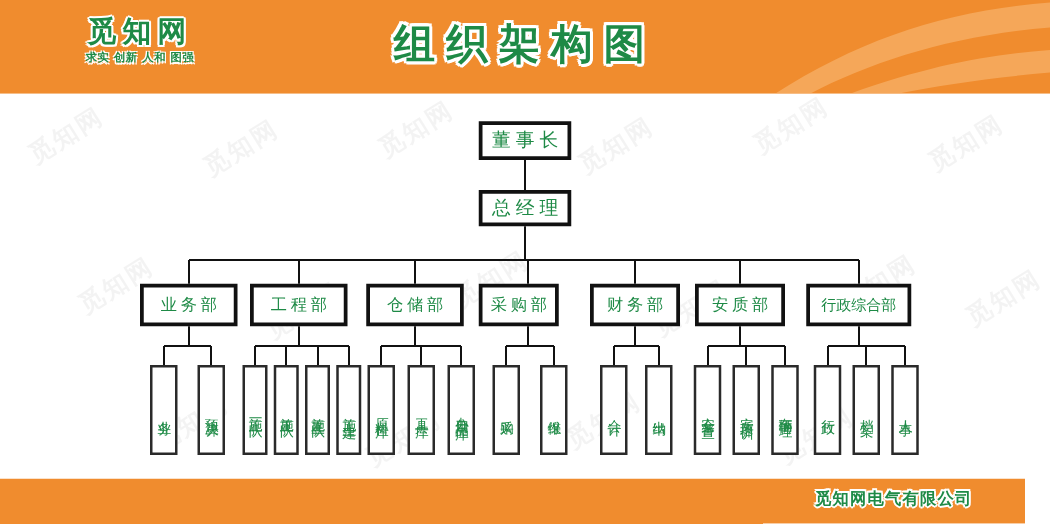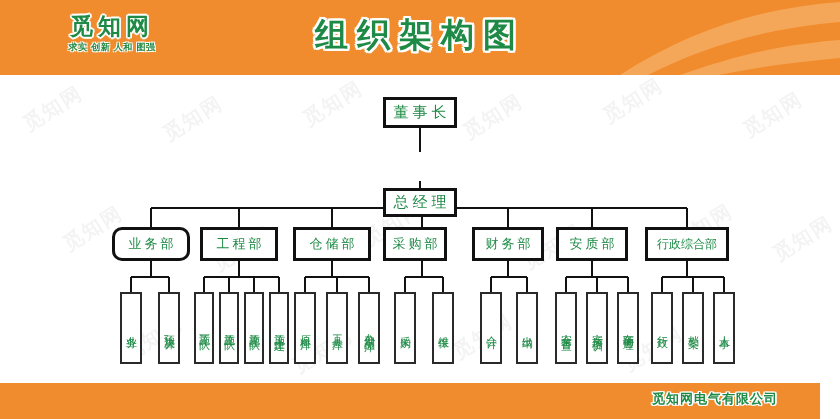--- a/index.html
+++ b/index.html
@@ -269,25 +269,25 @@
         <line x1="662" y1="202" x2="662" y2="217"></line>
         <line x1="693" y1="202" x2="693" y2="217"></line>
         <line x1="724" y1="202" x2="724" y2="217"></line>
       </g>
     </svg>
 
     <div class="node node-top" style="left:383px; top:22px; width:74px; height:31px;">
       <span>董事长</span>
     </div>
 
-    <div class="node node-top" style="left:383px; top:77px; width:74px; height:29px;margin-top:36px;">
+    <div class="node node-top" style="left:383px; top:77px; width:74px; height:29px;">
       <span>总经理</span>
     </div>
 
-    <div class="node node-dept" style="left:112px; top:152px; width:78px; height:34px;border-radius:10px;">
+    <div class="node node-dept" style="left:112px; top:152px; width:78px; height:34px;">
       <span>业务部</span>
     </div>
     <div class="node node-dept" style="left:200px; top:152px; width:78px; height:34px;">
       <span>工程部</span>
     </div>
     <div class="node node-dept" style="left:293px; top:152px; width:78px; height:34px;">
       <span>仓储部</span>
     </div>
     <div class="node node-dept" style="left:383px; top:152px; width:64px; height:34px;">
       <span>采购部</span>

